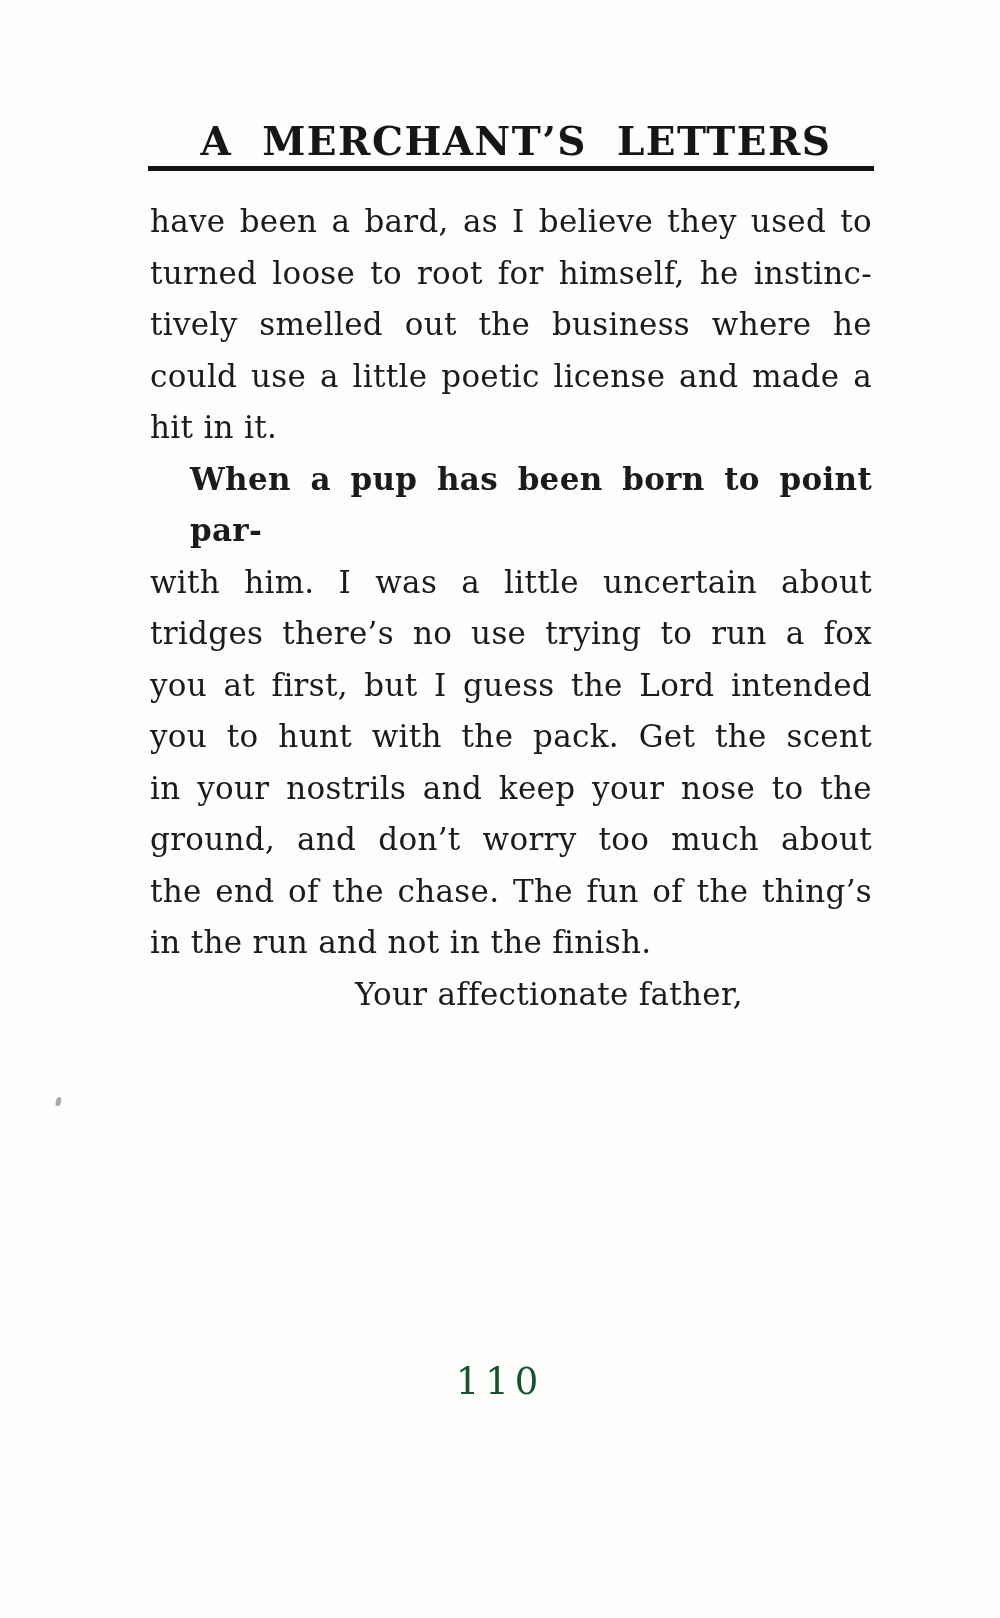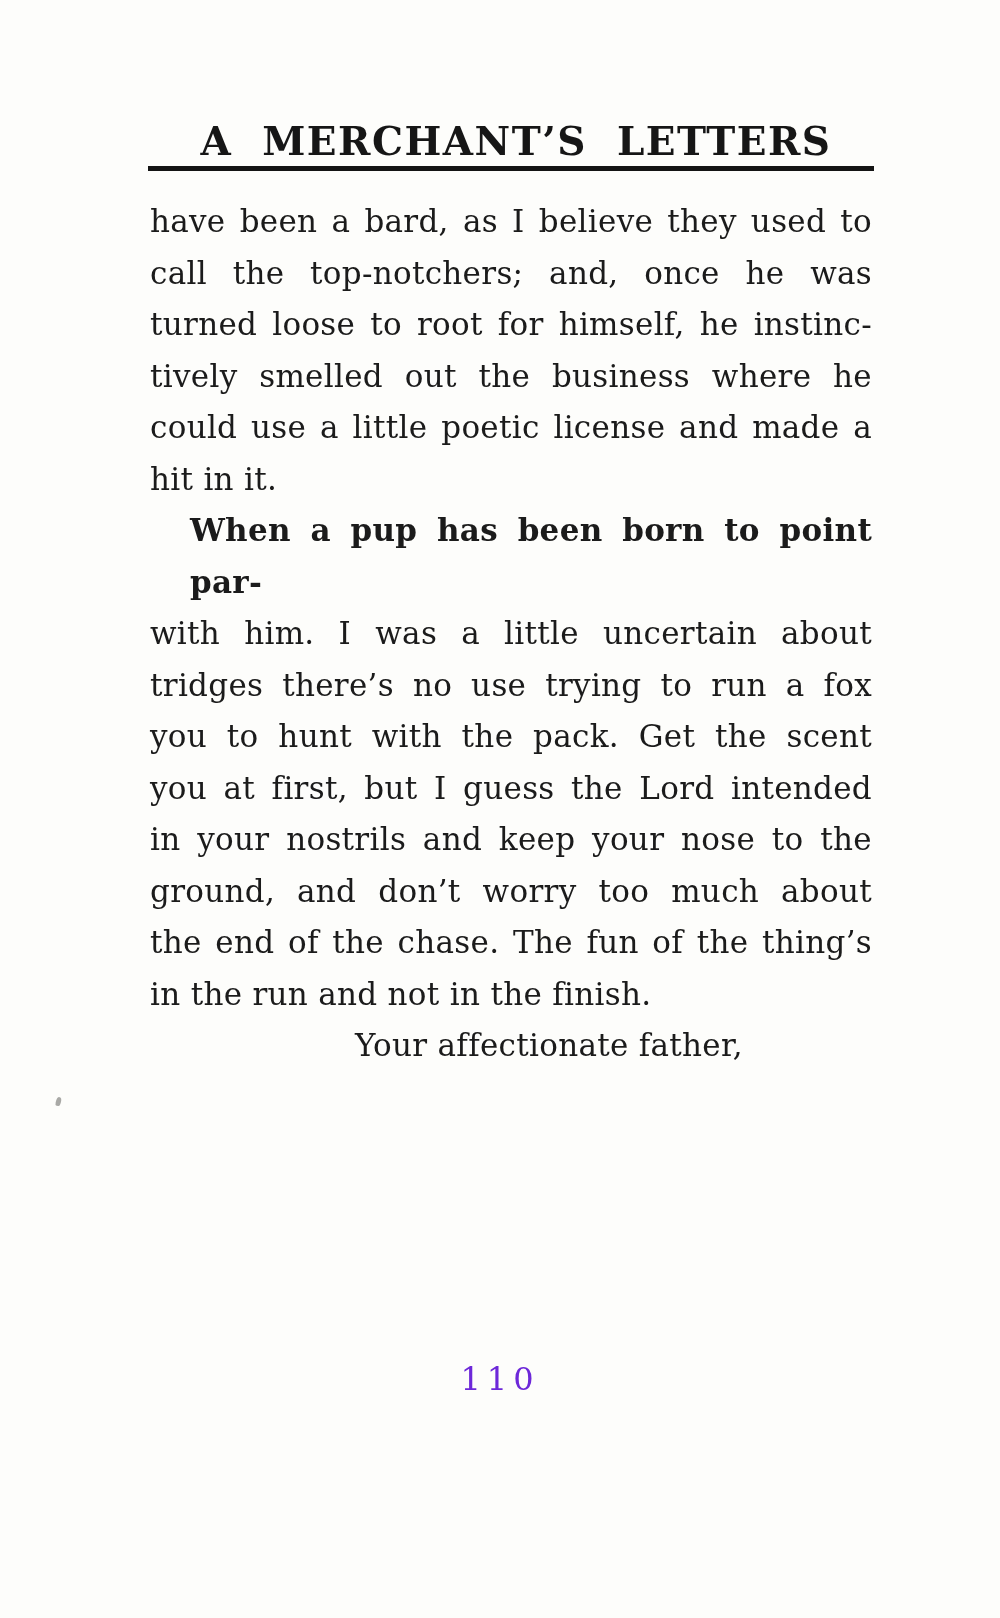--- a/index.html
+++ b/index.html
@@ -71,23 +71,23 @@
     padding-left: 423px;
     font-variant: small-caps;
     letter-spacing: 1.5px;
   }
   .page-number {
     position: absolute;
     top: 1360px;
     left: 0;
     width: 100%;
     text-align: center;
-    font-size: 32px;
+    font-size: 37px;
     letter-spacing: 6px;
-    color: #6d28d9;
+    color: #14532d;
   }
   .scan-speck {
     position: absolute;
     top: 1097px;
     left: 56px;
     width: 5px;
     height: 9px;
     background: #9a9a96;
     border-radius: 60% 60% 40% 40%;
     transform: rotate(15deg);
@@ -100,31 +100,30 @@
 <div class="page">
 
   <header>
     <h1 class="header-title">A MERCHANT’S LETTERS</h1>
     <div class="header-rule"></div>
   </header>
 
   <main class="body-block">
 
     <div class="line">have been a bard, as I believe they used to</div>
-    <div class="line">call the top-notchers; and, once he was</div>
     <div class="line">turned loose to root for himself, he instinc-</div>
     <div class="line">tively smelled out the business where he</div>
     <div class="line">could use a little poetic license and made a</div>
     <div class="line last">hit in it.</div>
 
     <div class="line indent">When a pup has been born to point par-</div>
     <div class="line">with him.  I was a little uncertain about</div>
     <div class="line">tridges there’s no use trying to run a fox</div>
+    <div class="line">you at first, but I guess the Lord intended</div>
     <div class="line">you to hunt with the pack.  Get the scent</div>
-    <div class="line">you at first, but I guess the Lord intended</div>
     <div class="line">in your nostrils and keep your nose to the</div>
     <div class="line">ground, and don’t worry too much about</div>
     <div class="line">the end of the chase.  The fun of the thing’s</div>
     <div class="line last">in the run and not in the finish.</div>
 
     <div class="line closing">Your affectionate father,</div>
 
   </main>
 
   <footer>

